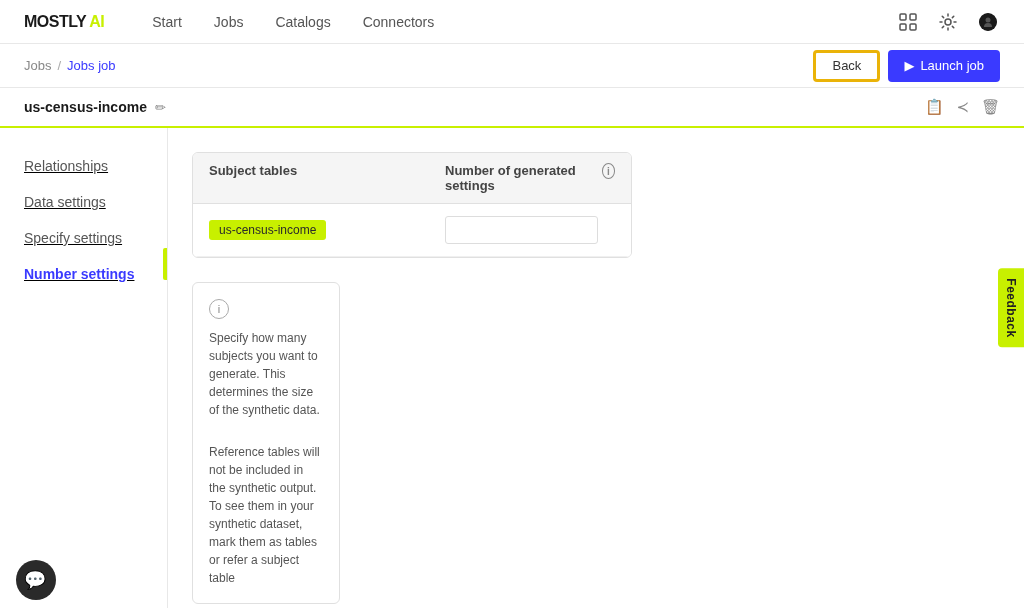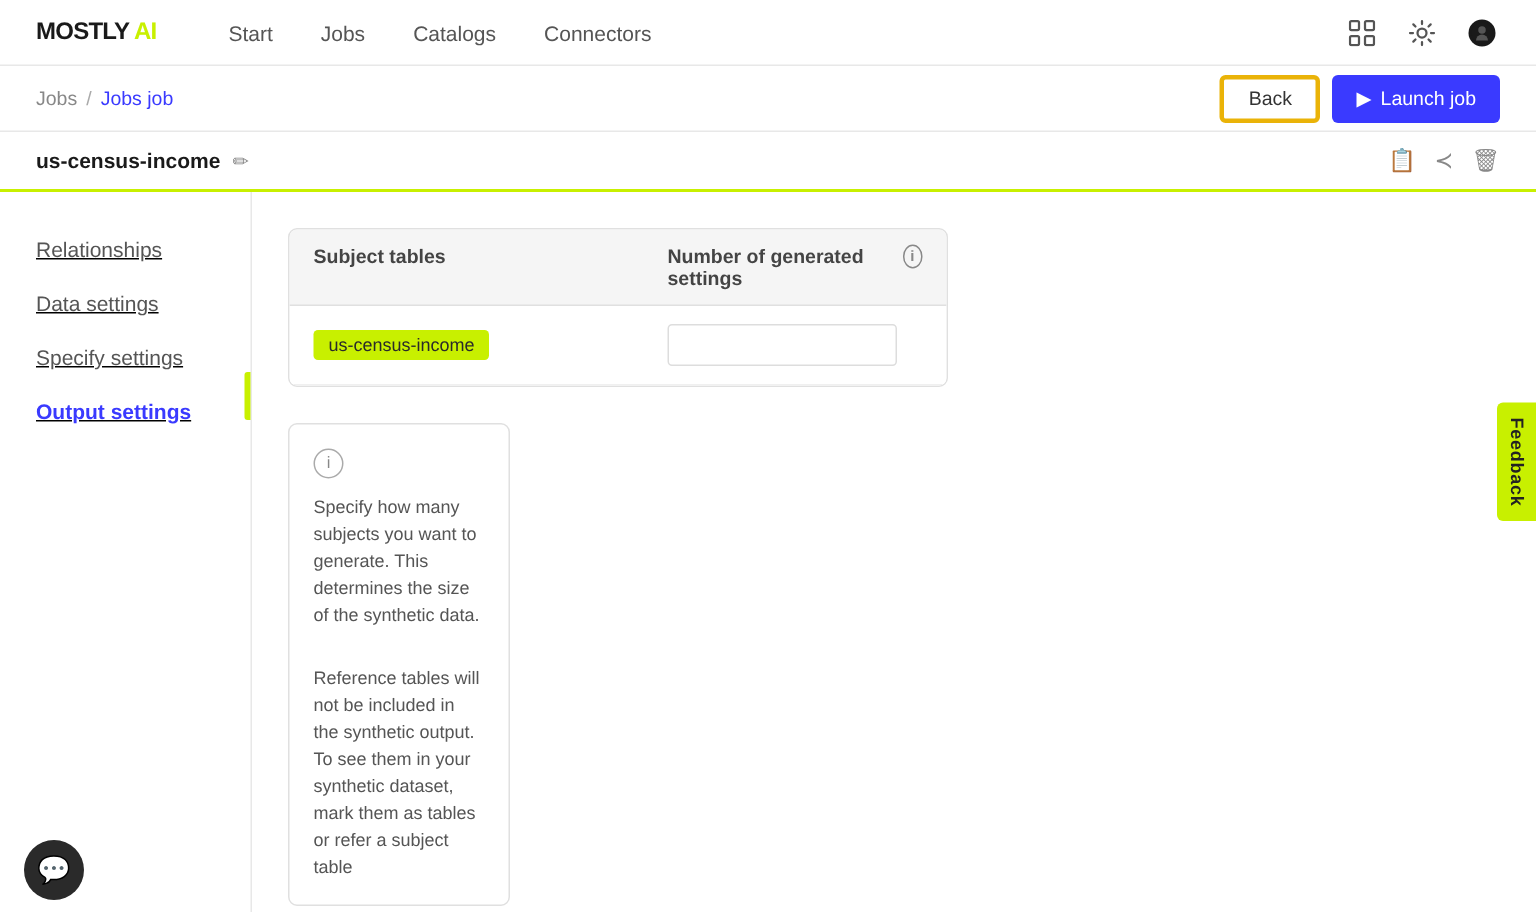--- a/index.html
+++ b/index.html
@@ -352,21 +352,21 @@
     <span class="title-icon">🗑</span>
   </div>
 </div>
 
 <div class="main-layout">
 
   <div class="sidebar">
     <div class="sidebar-item">Relationships</div>
     <div class="sidebar-item">Data settings</div>
     <div class="sidebar-item">Specify settings</div>
-    <div class="sidebar-item active">Output settings</div>
+    <div class="sidebar-item active">Number settings</div>
     <div class="sidebar-active-bar"></div>
   </div>
 
   <div class="content">
 
     <div class="subjects-table">
       <div class="table-header">
         <div class="th">
           <span>Subject tables</span>
         </div>

